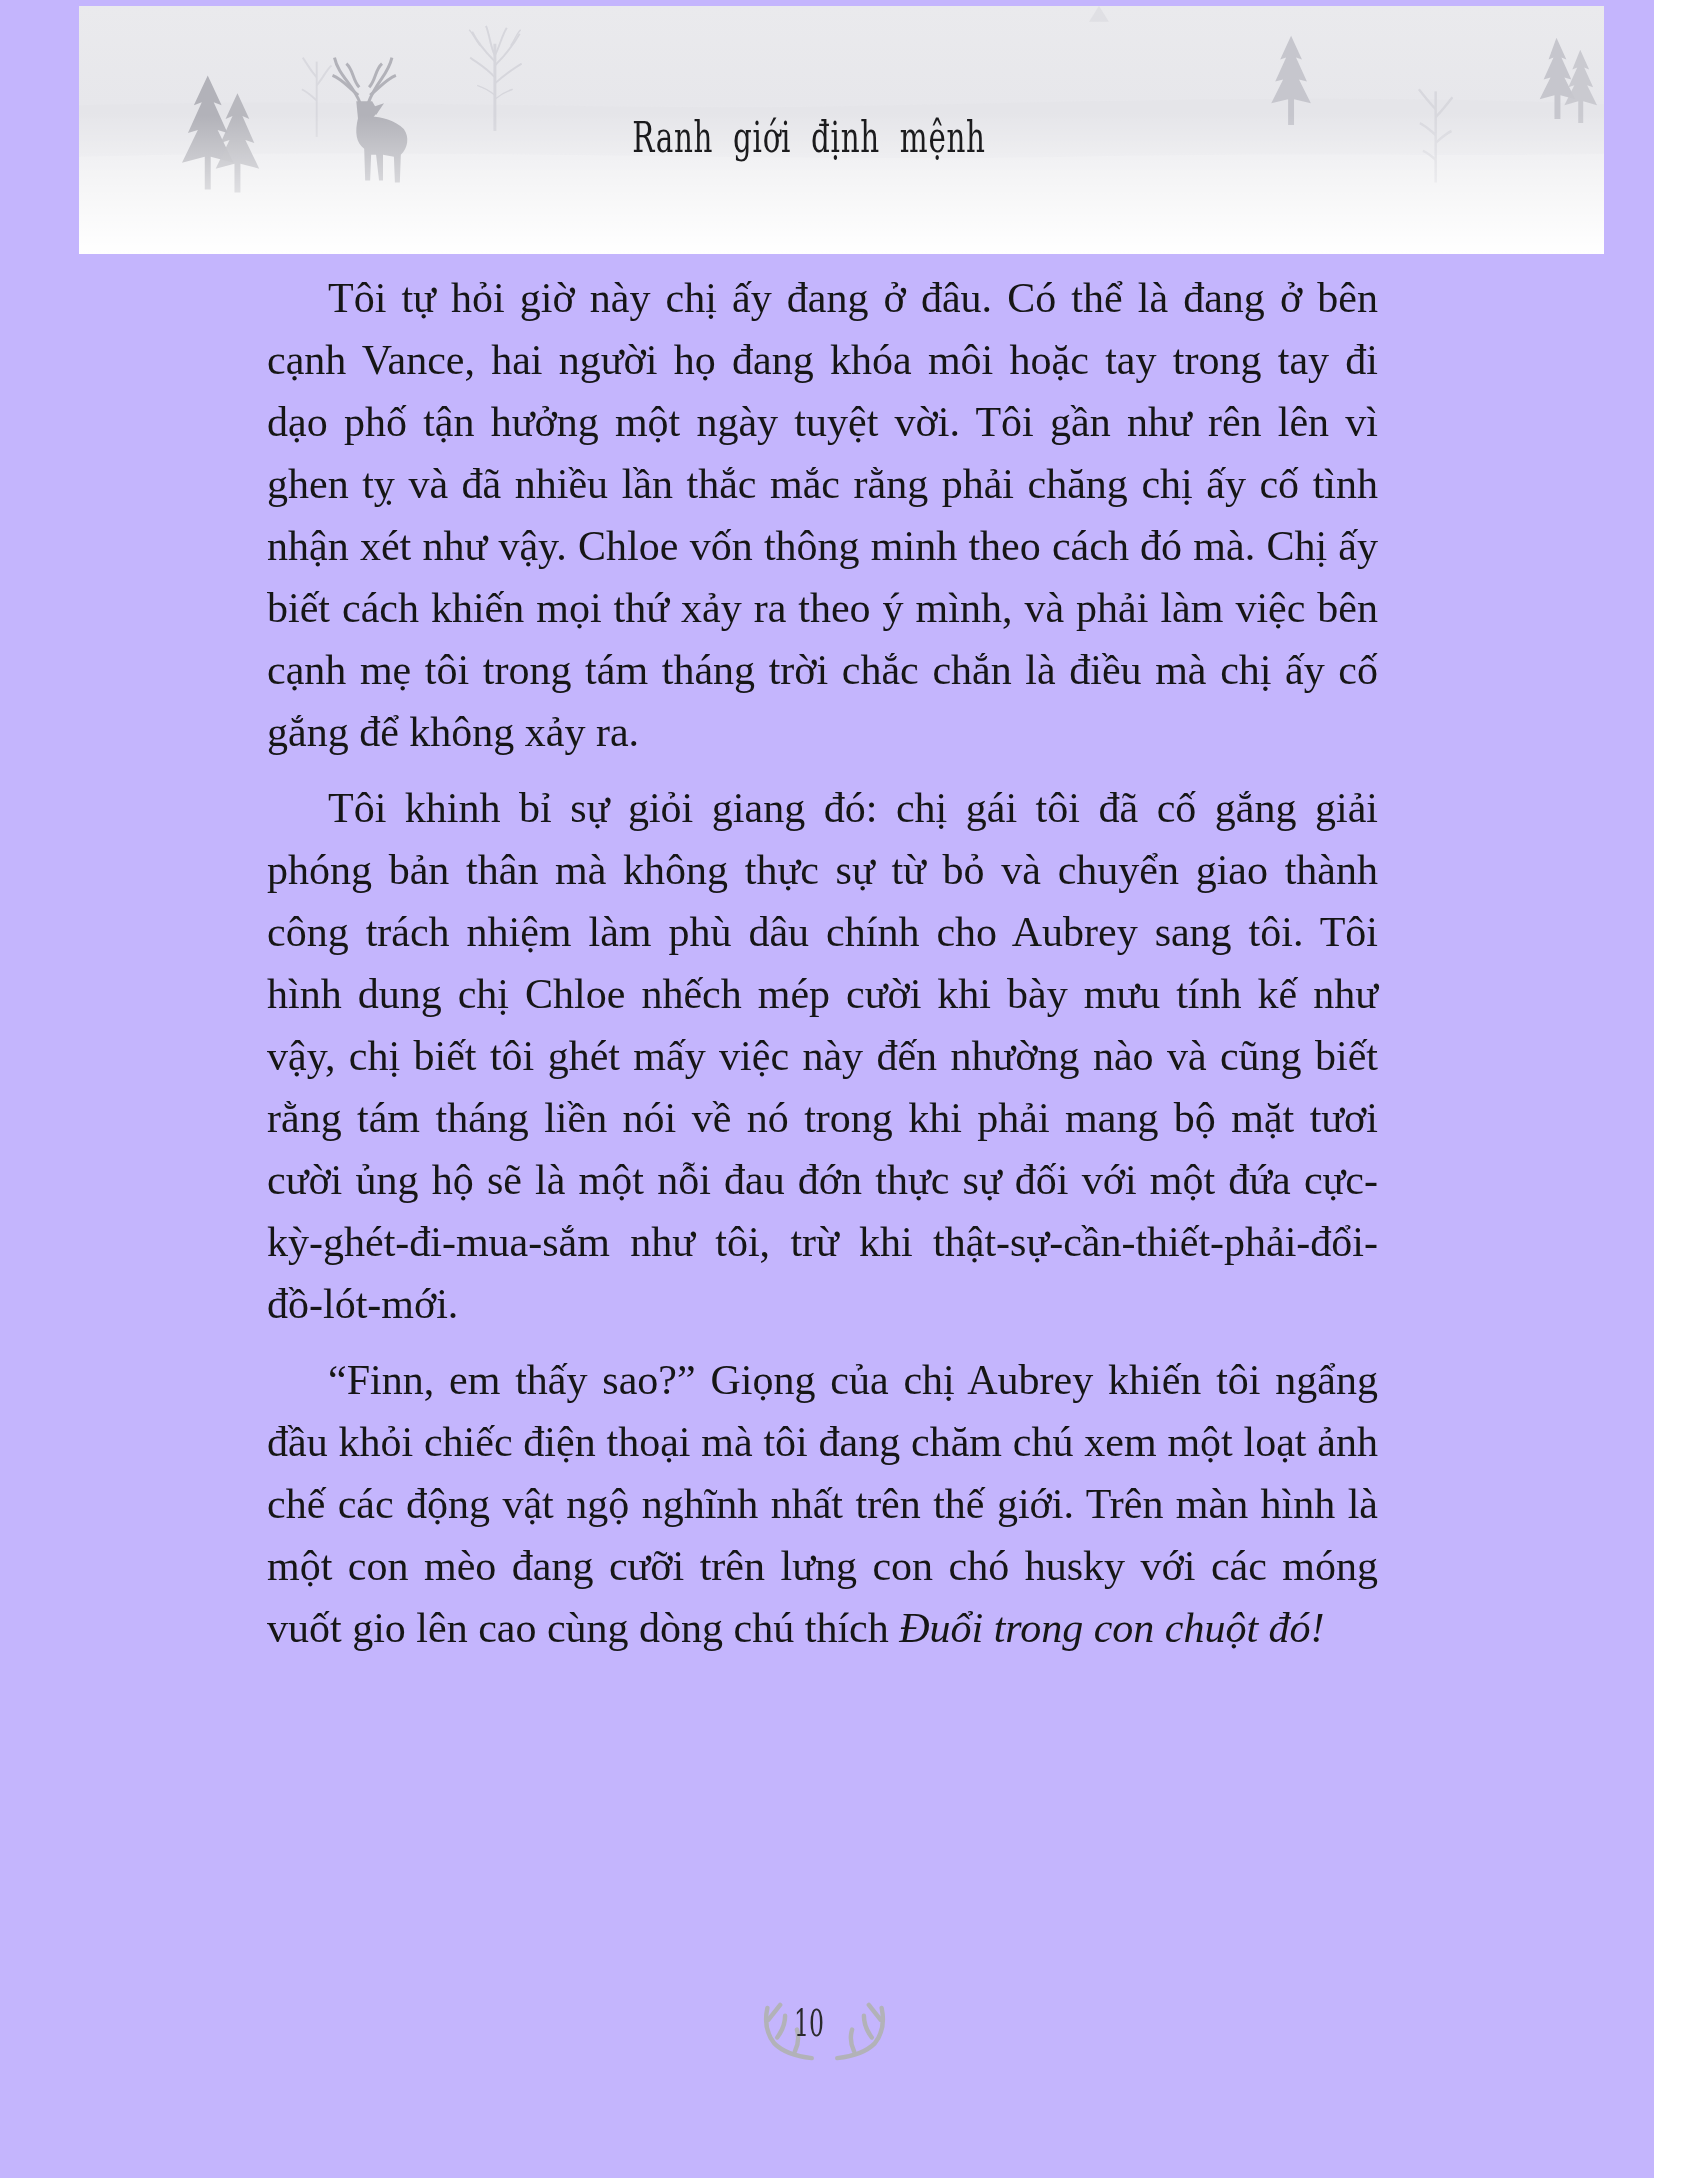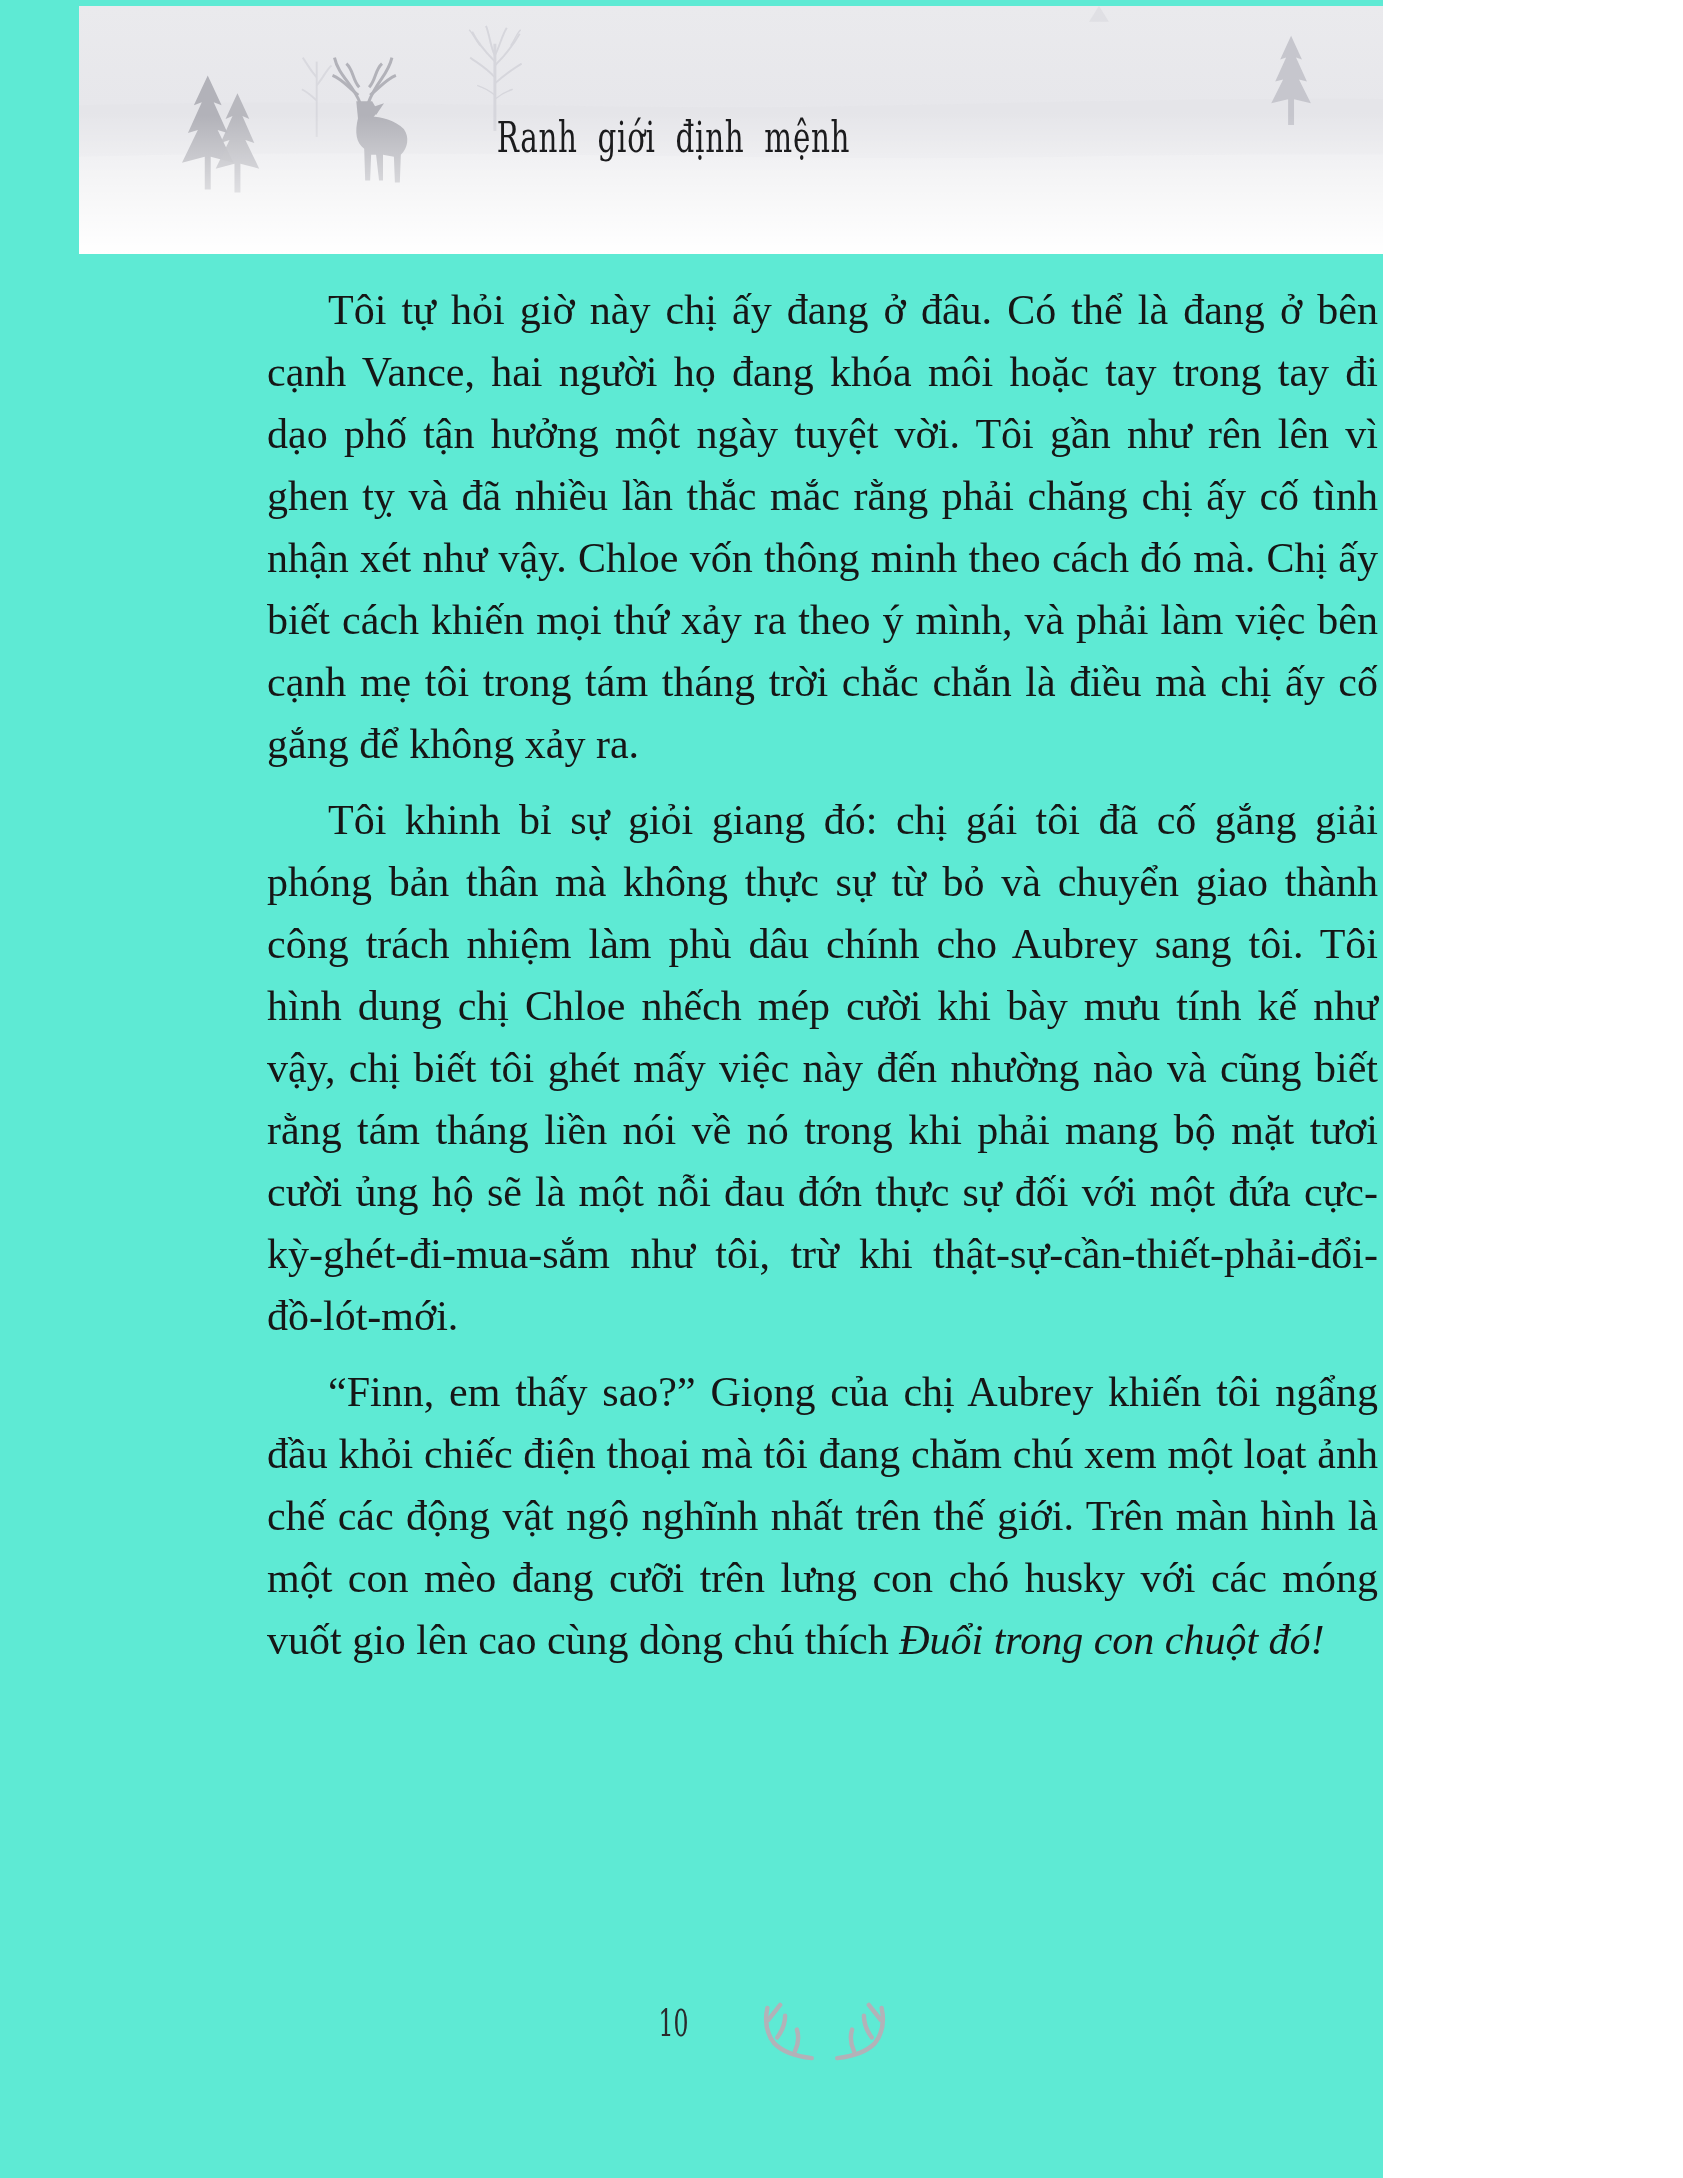--- a/index.html
+++ b/index.html
@@ -1,19 +1,19 @@
 <!DOCTYPE html>
 <html lang="vi" style="--text-color: #161616; --title-color: #1b1b1d; --silhouette-dark: #b2b2b9; --silhouette-mid: #c6c6cd; --silhouette-light: #d6d6dc; --ornament-color: #b2b2b8; --band-top: #eaeaed; --band-mid: #e4e4e8;"><head>
 <meta charset="utf-8">
 <style>
   html,body{margin:0;padding:0;background:#ffffff;}
   .page{
     position:relative;
-    width:1383px;height:2178px;
-    background:#5eead4;
+    width:1654px;height:2178px;
+    background:#c4b5fd;
     overflow:hidden;
     font-family:"Liberation Serif", serif;
   }
   
   .header-wrap{
     position:absolute;top:6px;left:79px;width:1525px;height:248px;
   }
   .header-wrap svg{display:block;width:100%;height:100%;}
   .sil-dark{fill:var(--silhouette-dark,#b2b2b9);}
   .sil-dark-stroke{stroke:var(--silhouette-dark,#b2b2b9);fill:none;}
@@ -34,21 +34,21 @@
     white-space:nowrap;
   }
   
   .text-column{
     position:absolute;left:267px;top:267px;width:1111px;
     font-size:42px;line-height:62px;
     color:var(--text-color,#161616);
     text-align:justify;
   }
   .text-column p{margin:0 0 14px 0;text-indent:0;}
-  .text-column p.indent{text-indent:61px;margin-top:12px;}
+  .text-column p.indent{text-indent:61px;}
   .text-column .italic{font-style:italic;}
   
   .footer-ornament{
     position:absolute;left:755px;top:2002px;width:139px;height:65px;
   }
   .footer-ornament svg{display:block;width:100%;height:100%;}
   .ornament-stroke{stroke:var(--ornament-color,#b2b2b8);fill:none;stroke-linecap:round;}
   .page-number{
     position:absolute;top:2004px;left:0;right:36px;
     text-align:center;

